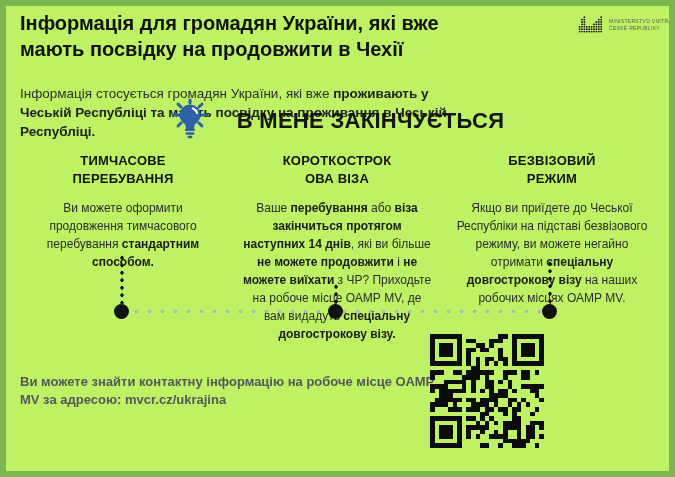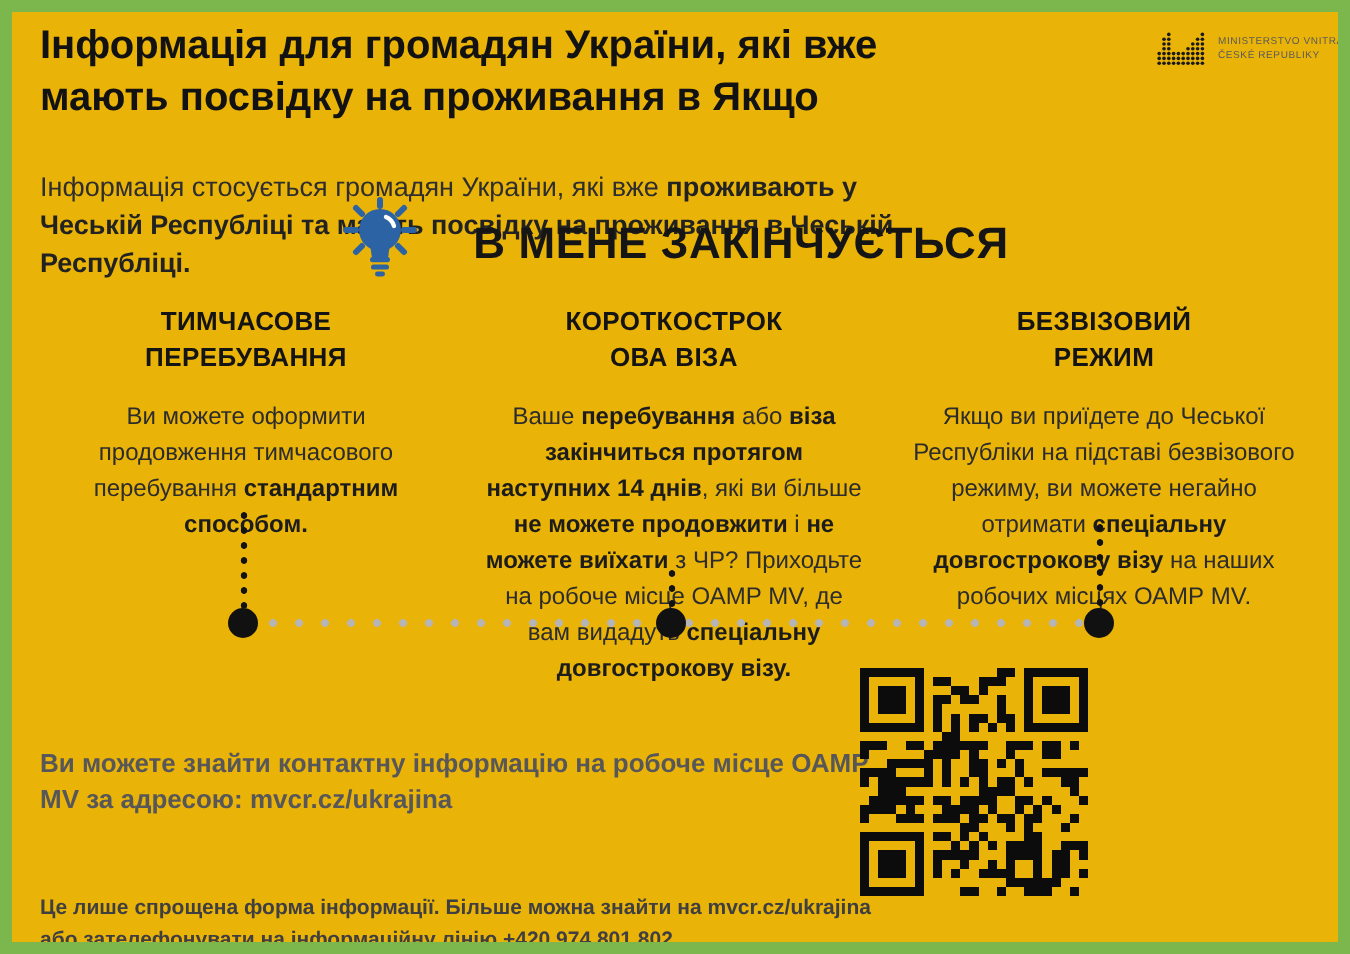--- a/index.html
+++ b/index.html
@@ -1,21 +1,21 @@
 <!DOCTYPE html>
 <html style="--accent-green: #7cb74e; --bulb-blue: #2b63a5; --timeline-gray: #b5b5b5;"><head>
 <meta charset="utf-8">
 <style>
   html,body{margin:0;padding:0;background:#fff;}
   *{box-sizing:border-box;}
   .poster{
     position:relative;
     width:675px;height:477px;
     border:6px solid var(--accent-green,#7cb74e);
-    background:#eab308;
+    background:#bef264;
     font-family:"Liberation Sans",sans-serif;
     overflow:hidden;
   }
   .canvas{position:absolute;inset:0;}
   
   .title-block{position:absolute;left:14px;top:4px;width:530px;}
   .page-title{
     font-size:20px;font-weight:bold;color:#121212;line-height:1.3;margin:0;
   }
   .page-subtitle{
@@ -71,21 +71,21 @@
 </style>
 </head>
 <body>
 
 <div class="poster">
   <div class="canvas">
 
     <div class="title-block">
       <h1 class="page-title">
         <span>Інформація для громадян України, які вже</span><br>
-        <span>мають посвідку на проживання в Якщо</span>
+        <span>мають посвідку на продовжити в Чехії</span>
       </h1>
       <div class="page-subtitle"><span>Інформація стосується громадян України, які вже </span><span class="b">проживають у Чеській Республіці та мають посвідку на проживання в Чеській Республіці.</span></div>
     </div>
 
     <div class="logo">
       <span>
         <svg width="26" height="18" viewBox="0 0 10.5 7.5" id="logo-dots-svg">
             <circle cx="2.5" cy="0.5" r="0.38" fill="#1a1a1a"></circle>
             <circle cx="9.5" cy="0.5" r="0.38" fill="#1a1a1a"></circle>
             <circle cx="1.5" cy="1.5" r="0.38" fill="#1a1a1a"></circle>
@@ -504,19 +504,15 @@
           <rect x="11" y="24" width="1" height="1" fill="#0c0c0c"></rect>
           <rect x="12" y="24" width="1" height="1" fill="#0c0c0c"></rect>
           <rect x="15" y="24" width="1" height="1" fill="#0c0c0c"></rect>
           <rect x="18" y="24" width="1" height="1" fill="#0c0c0c"></rect>
           <rect x="19" y="24" width="1" height="1" fill="#0c0c0c"></rect>
           <rect x="20" y="24" width="1" height="1" fill="#0c0c0c"></rect>
           <rect x="23" y="24" width="1" height="1" fill="#0c0c0c"></rect>
         </svg>
     </div>
 
-    <div class="footnote">
-      <span>Це лише спрощена форма інформації. Більше можна знайти на mvcr.cz/ukrajina</span><br>
-      <span>або зателефонувати на інформаційну лінію +420 974 801 802</span>
-    </div>
 
   </div>
 </div>
 
 </body></html>

